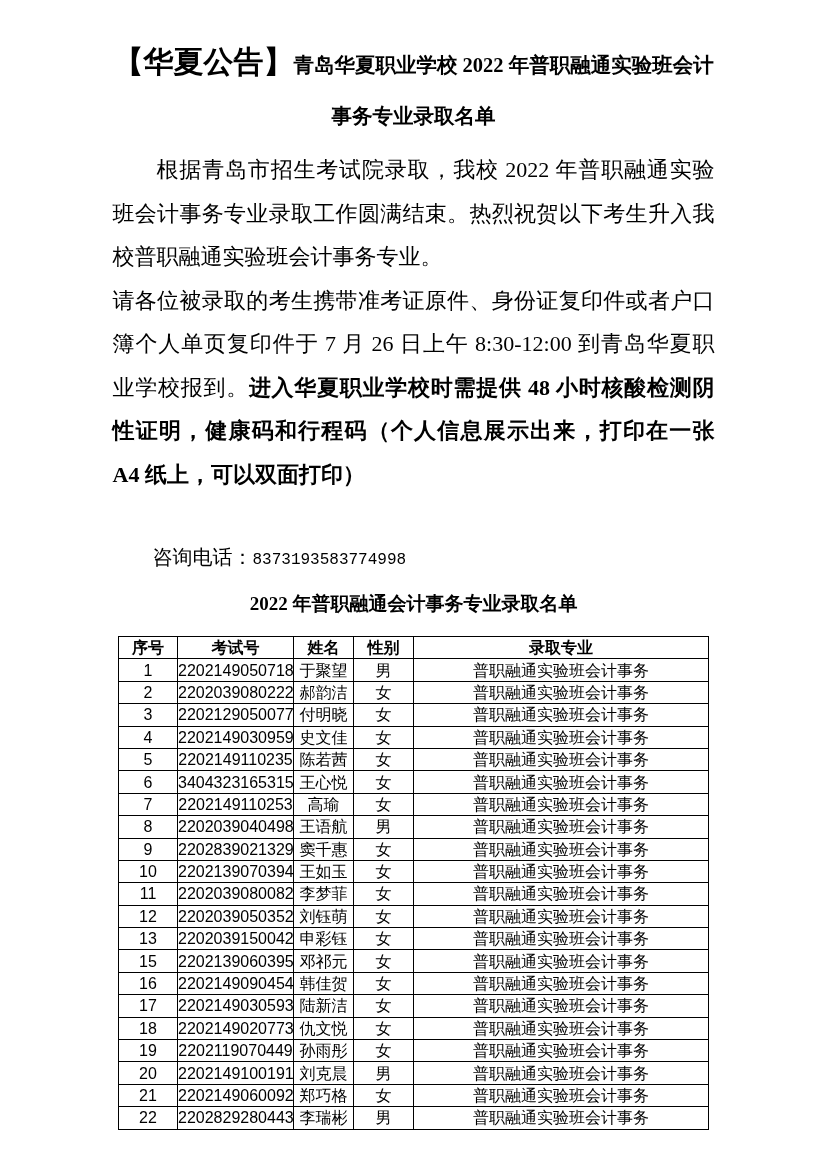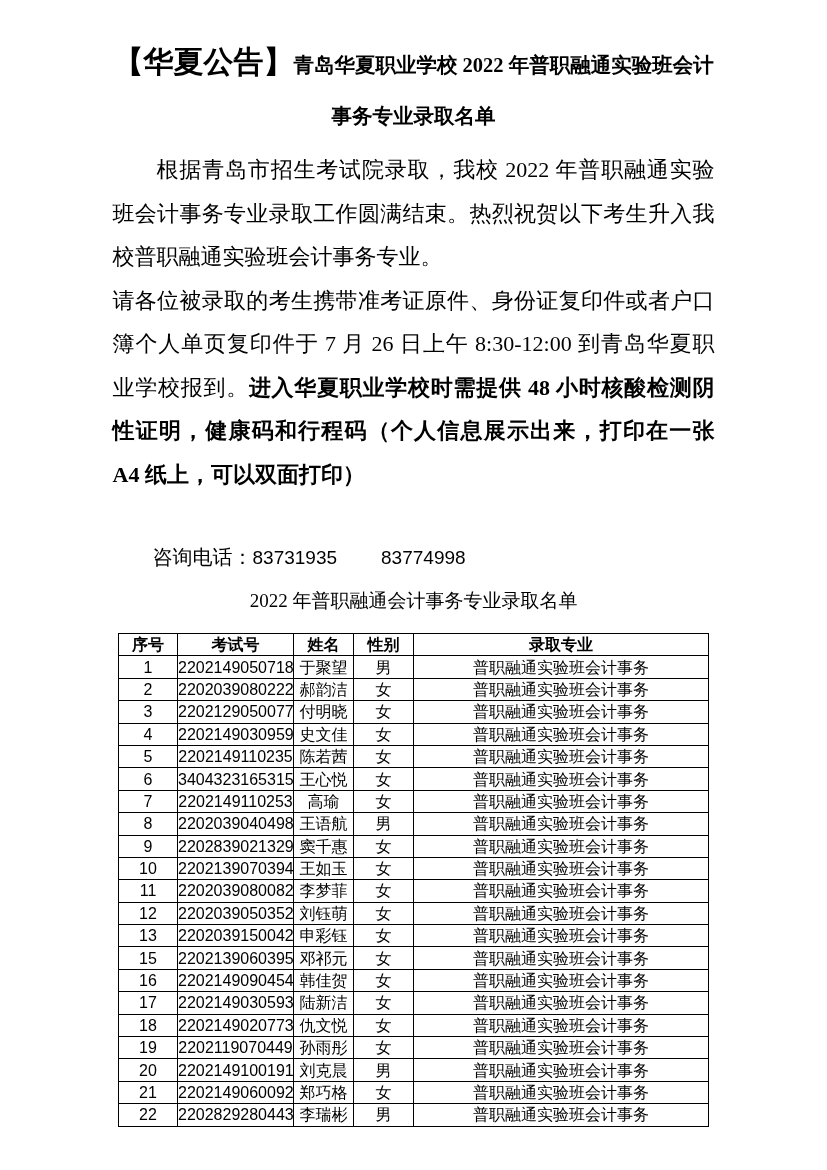--- a/index.html
+++ b/index.html
@@ -46,30 +46,29 @@
   .bold-run {
     font-weight: bold;
   }
   .contact-line {
     margin-top: 40px;
     font-size: 20px;
     line-height: 43px;
     text-indent: 2em;
   }
   .phone {
-    font-family: Liberation Sans, sans-serif;
+    font-family: Liberation Mono, monospace;
+    font-size: 16px;
+  }
+  .phone-2 {
+  }
+  .table-title {
+    margin: 0;
     font-size: 19px;
-  }
-  .phone-2 {
-    margin-left: 44px;
-  }
-  .table-title {
-    margin: 0;
-    font-size: 19px;
-    font-weight: normal;
+    font-weight: bold;
     text-align: center;
     line-height: 43px;
   }
   table.admission {
     border-collapse: collapse;
     margin: 11px auto 0 auto;
     table-layout: fixed;
     width: 590px;
   }
   table.admission th,

